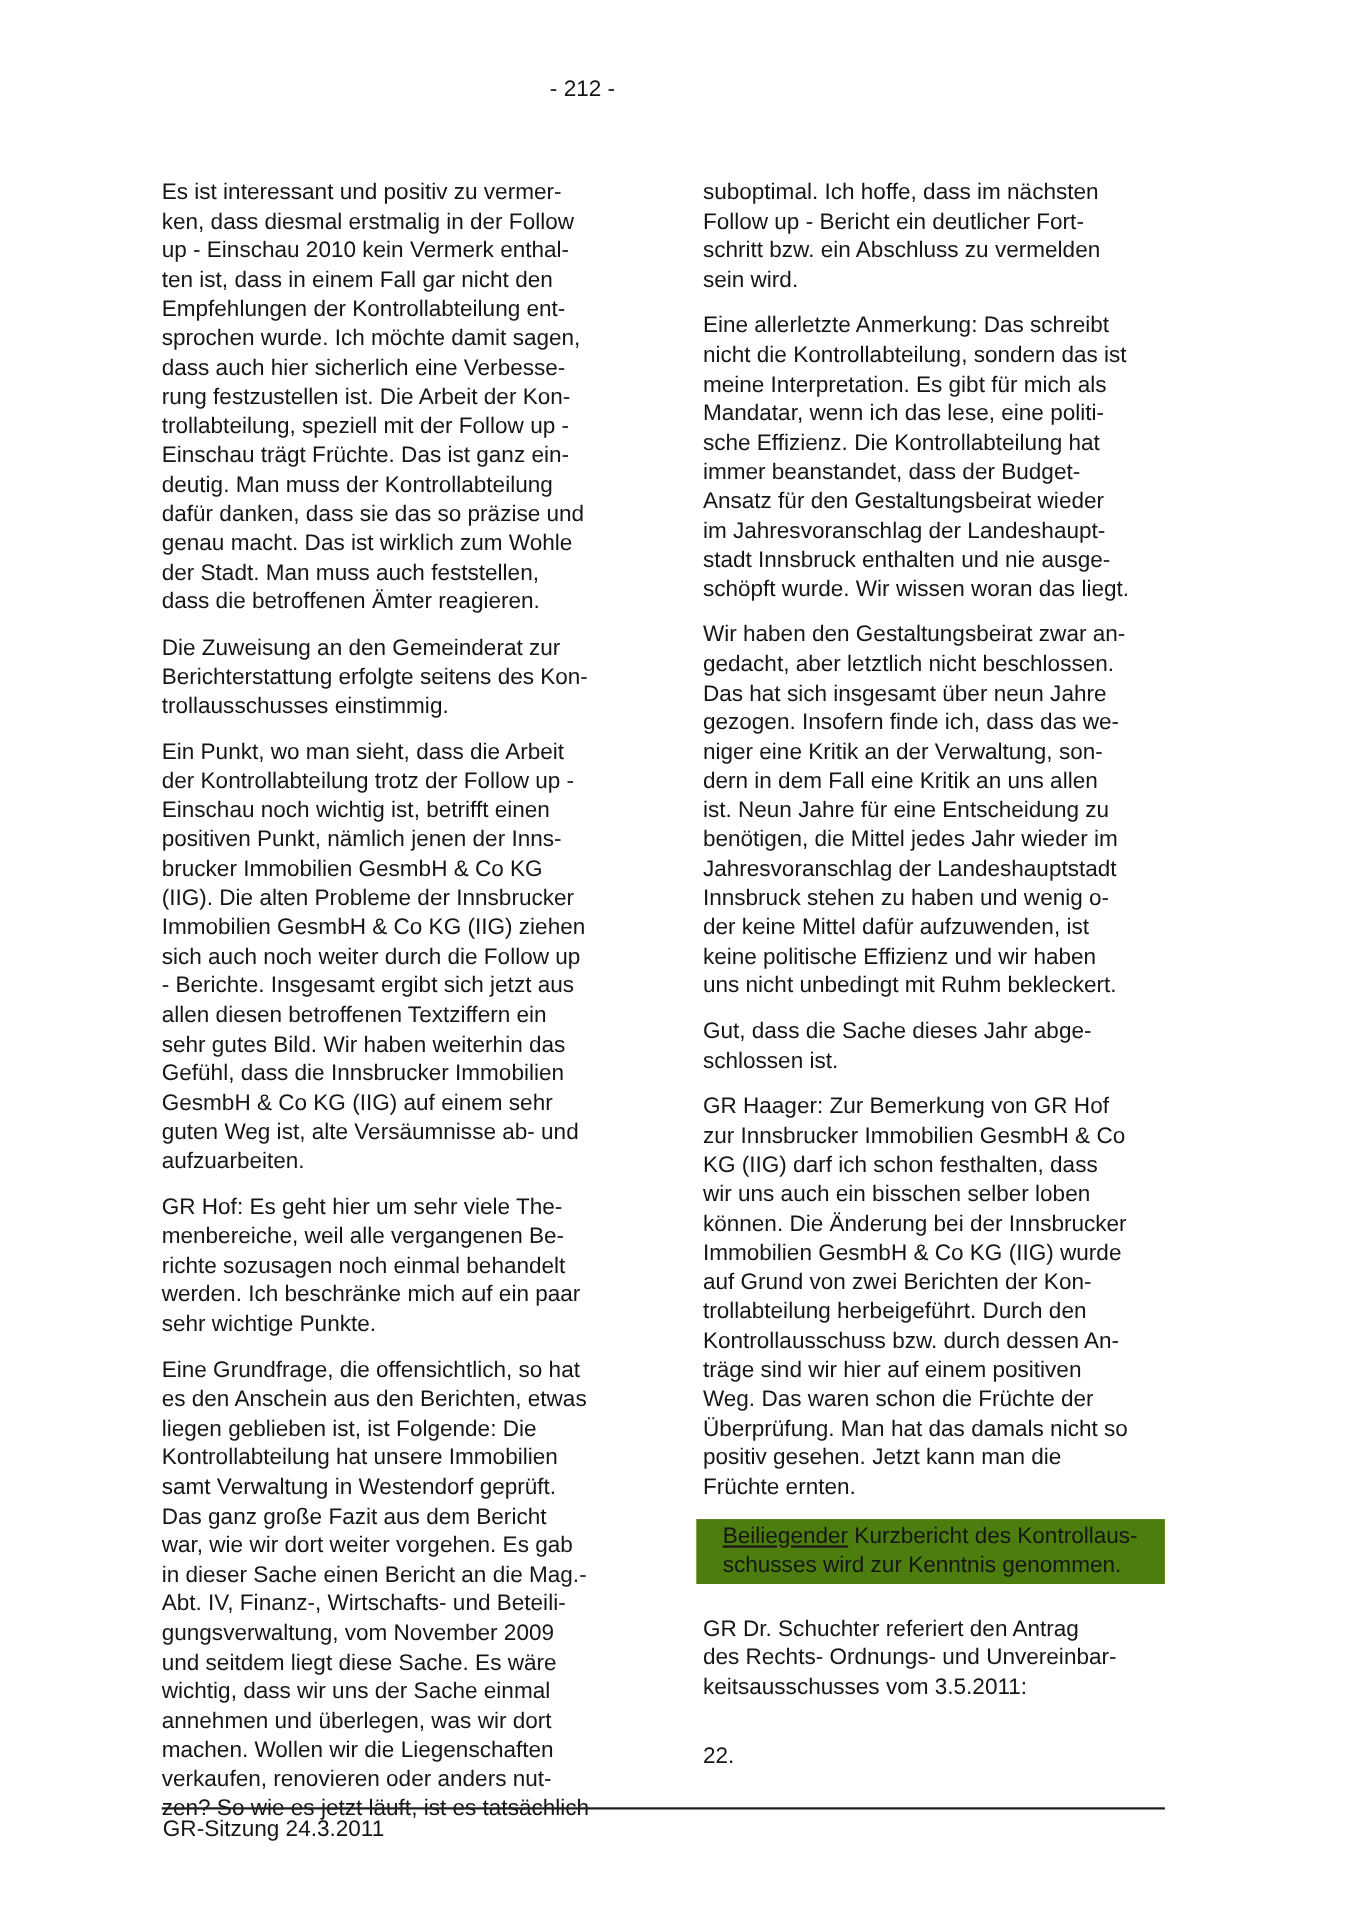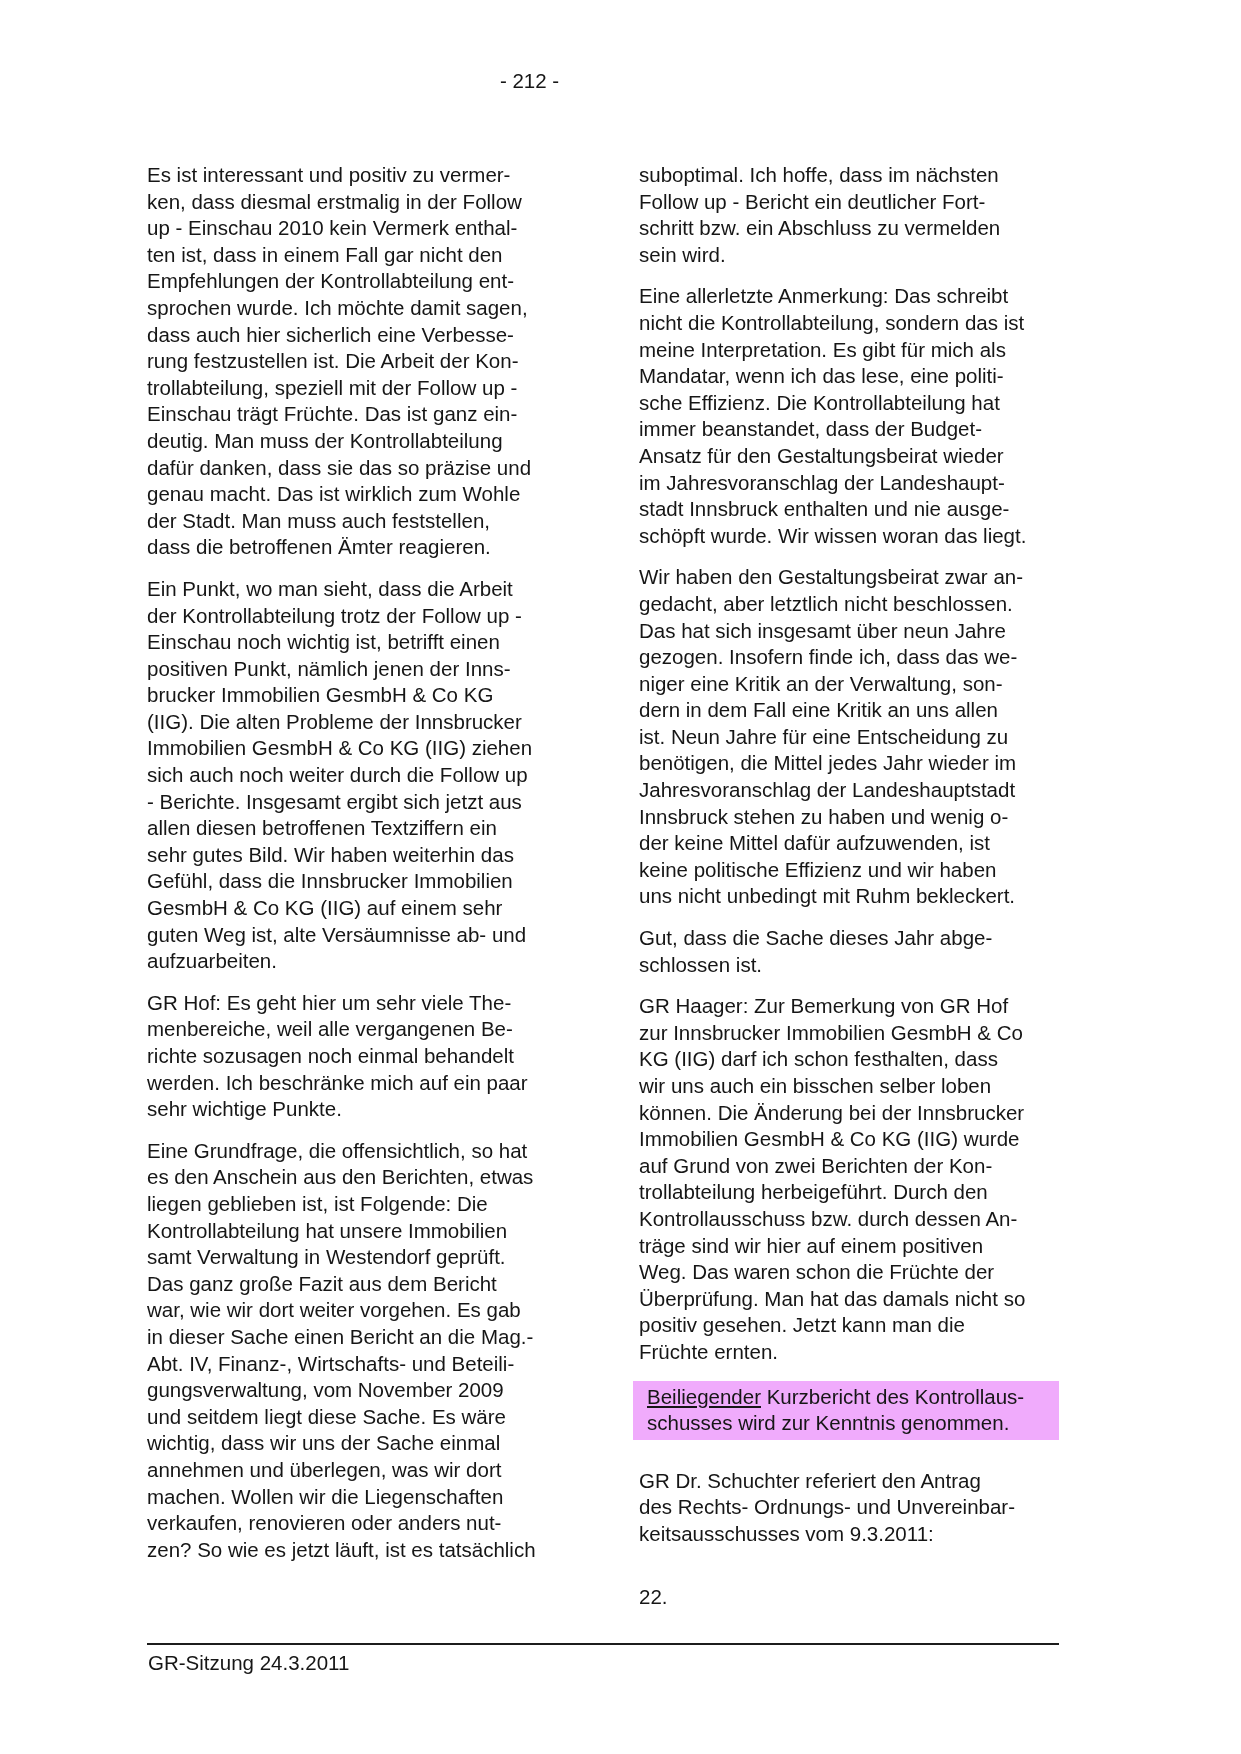--- a/index.html
+++ b/index.html
@@ -25,22 +25,22 @@
   .col {
     position: absolute;
     top: 136px;
     white-space: pre;
     margin-top: 26px;
   }
   .col-left  { left: 147px; width: 424px; }
   .col-right { left: 639px; width: 424px; }
   .para { margin: 0 0 15px 0; }
   .para.highlight {
-    background: #f0abfc;
-    padding: 3px 6px 3px 14px;
+    background: #4d7c0f;
+    padding: 3px 6px 3px 24px;
     margin-left: -6px;
   }
   .underlined { text-decoration: underline; }
   .para.numbered { display: flex; }
   .item-num { width: 72px; flex: none; }
   .item-text { white-space: pre; }
   .gap-md { margin-top: 28px; }
   .gap-lg { margin-top: 36px; }
   .footer-rule {
     position: absolute;
@@ -69,21 +69,23 @@
 Empfehlungen der Kontrollabteilung ent-
 sprochen wurde. Ich möchte damit sagen,
 dass auch hier sicherlich eine Verbesse-
 rung festzustellen ist. Die Arbeit der Kon-
 trollabteilung, speziell mit der Follow up -
 Einschau trägt Früchte. Das ist ganz ein-
 deutig. Man muss der Kontrollabteilung
 dafür danken, dass sie das so präzise und
 genau macht. Das ist wirklich zum Wohle
 der Stadt. Man muss auch feststellen,
-dass die betroffenen Ämter reagieren.</div><div class="para">Ein Punkt, wo man sieht, dass die Arbeit
+dass die betroffenen Ämter reagieren.</div><div class="para">Die Zuweisung an den Gemeinderat zur
+Berichterstattung erfolgte seitens des Kon-
+trollausschusses einstimmig.</div><div class="para">Ein Punkt, wo man sieht, dass die Arbeit
 der Kontrollabteilung trotz der Follow up -
 Einschau noch wichtig ist, betrifft einen
 positiven Punkt, nämlich jenen der Inns-
 brucker Immobilien GesmbH &amp; Co KG
 (IIG). Die alten Probleme der Innsbrucker
 Immobilien GesmbH &amp; Co KG (IIG) ziehen
 sich auch noch weiter durch die Follow up
 - Berichte. Insgesamt ergibt sich jetzt aus
 allen diesen betroffenen Textziffern ein
 sehr gutes Bild. Wir haben weiterhin das
@@ -144,17 +146,17 @@
 auf Grund von zwei Berichten der Kon-
 trollabteilung herbeigeführt. Durch den
 Kontrollausschuss bzw. durch dessen An-
 träge sind wir hier auf einem positiven
 Weg. Das waren schon die Früchte der
 Überprüfung. Man hat das damals nicht so
 positiv gesehen. Jetzt kann man die
 Früchte ernten.</div><div class="para highlight"><span class="underlined">Beiliegender</span><span> Kurzbericht des Kontrollaus-
 schusses wird zur Kenntnis genommen.</span></div><div class="para gap-md">GR Dr. Schuchter referiert den Antrag
 des Rechts- Ordnungs- und Unvereinbar-
-keitsausschusses vom 9.3.2011:</div><div class="para gap-lg numbered"><span class="item-num">22.</span></div></div>
+keitsausschusses vom 3.5.2011:</div><div class="para gap-lg numbered"><span class="item-num">22.</span></div></div>
 
   <div class="footer-rule"></div>
   <div class="footer-text">GR-Sitzung 24.3.2011</div>
 </div>
 
 </body></html>

